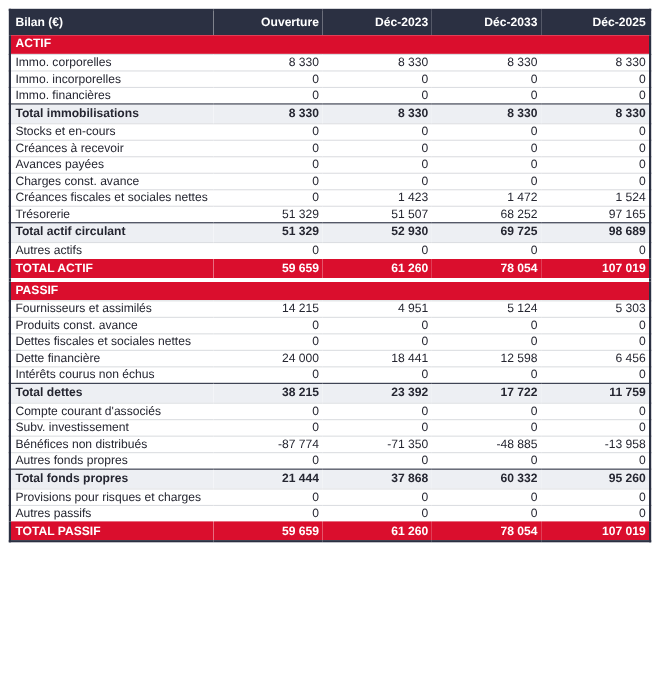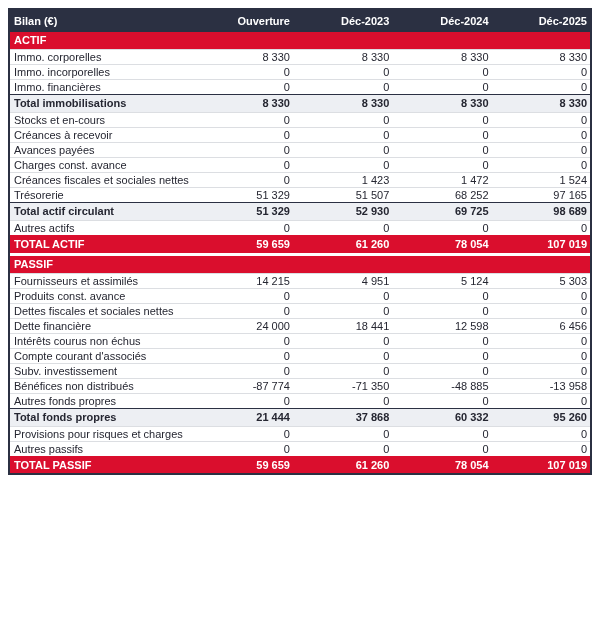--- a/index.html
+++ b/index.html
@@ -67,21 +67,21 @@
       <col style="width:99px">
       <col style="width:99px">
       <col style="width:99px">
       <col style="width:99px">
     </colgroup>
     <thead>
       <tr class="head">
         <th class="label">Bilan (€)</th>
         <th class="num">Ouverture</th>
         <th class="num">Déc-2023</th>
-        <th class="num">Déc-2024</th>
+        <th class="num">Déc-2033</th>
         <th class="num">Déc-2025</th>
       </tr>
     </thead>
     <tbody id="table-body">
         <tr class="section">
           <td class="label" colspan="5">ACTIF</td>
         </tr>
         <tr class="normal">
           <td class="label">Immo. corporelles</td>
           <td class="num">8 330</td>
@@ -207,20 +207,27 @@
           <td class="num">12 598</td>
           <td class="num">6 456</td>
         </tr>
         <tr class="normal">
           <td class="label">Intérêts courus non échus</td>
           <td class="num">0</td>
           <td class="num">0</td>
           <td class="num">0</td>
           <td class="num">0</td>
         </tr>
+        <tr class="subtotal">
+          <td class="label">Total dettes</td>
+          <td class="num">38 215</td>
+          <td class="num">23 392</td>
+          <td class="num">17 722</td>
+          <td class="num">11 759</td>
+        </tr>
         <tr class="normal">
           <td class="label">Compte courant d'associés</td>
           <td class="num">0</td>
           <td class="num">0</td>
           <td class="num">0</td>
           <td class="num">0</td>
         </tr>
         <tr class="normal">
           <td class="label">Subv. investissement</td>
           <td class="num">0</td>

